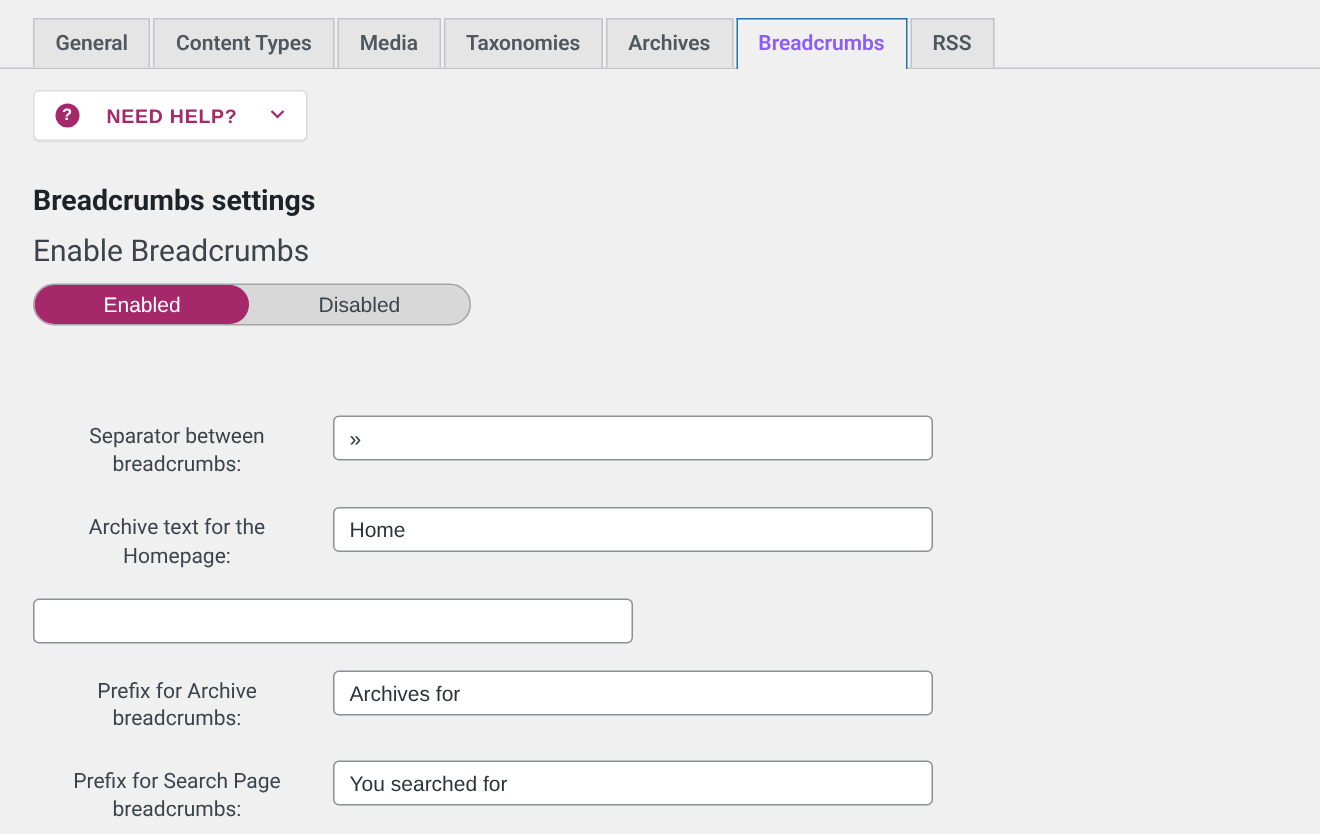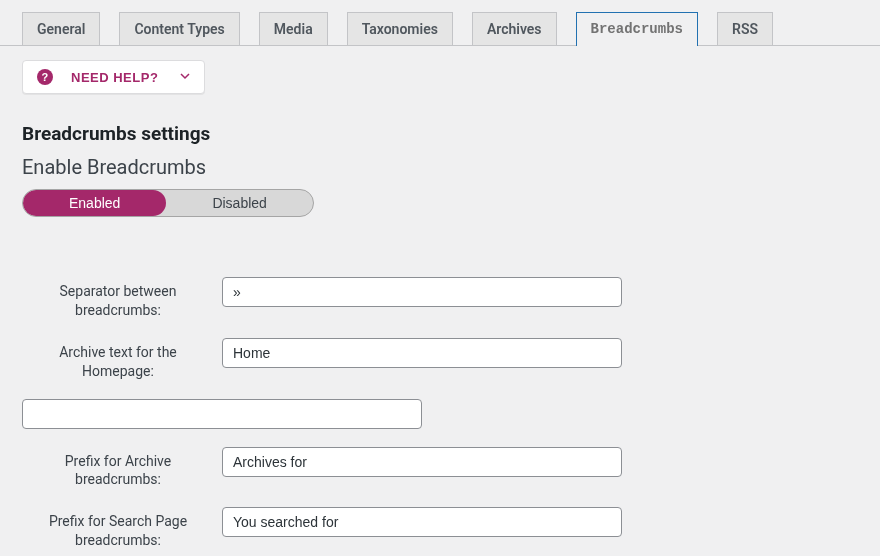--- a/index.html
+++ b/index.html
@@ -11,40 +11,39 @@
       font-family: -apple-system, BlinkMacSystemFont, "Segoe UI", Roboto, sans-serif;
       background: #f0f0f1;
       color: #1d2327;
       width: 880px;
     }
     .tabs {
       display: flex;
       border-bottom: 1px solid #c3c4c7;
       background: #f0f0f1;
       padding: 12px 22px 0 22px;
-      gap: 19px;
+      gap: 2px;
     }
     .tab {
       padding: 8px 14px;
       background: #e5e5e5;
       border: 1px solid #c3c4c7;
       border-bottom: none;
       cursor: pointer;
       font-size: 14px;
       font-weight: 600;
       color: #50575e;
       position: relative;
     }
     .tab.active {
       background: #f0f0f1;
       border-color: #2271b1;
-      color: #737373;
+      color: #8b5cf6;
       margin-bottom: -1px;
       padding-bottom: 9px;
-      font-family: Liberation Mono, monospace;
     }
     .content {
       padding: 14px 22px 20px 22px;
     }
     .help-btn {
       display: inline-flex;
       align-items: center;
       gap: 18px;
       background: #fff;
       border: 1px solid #dcdcde;

